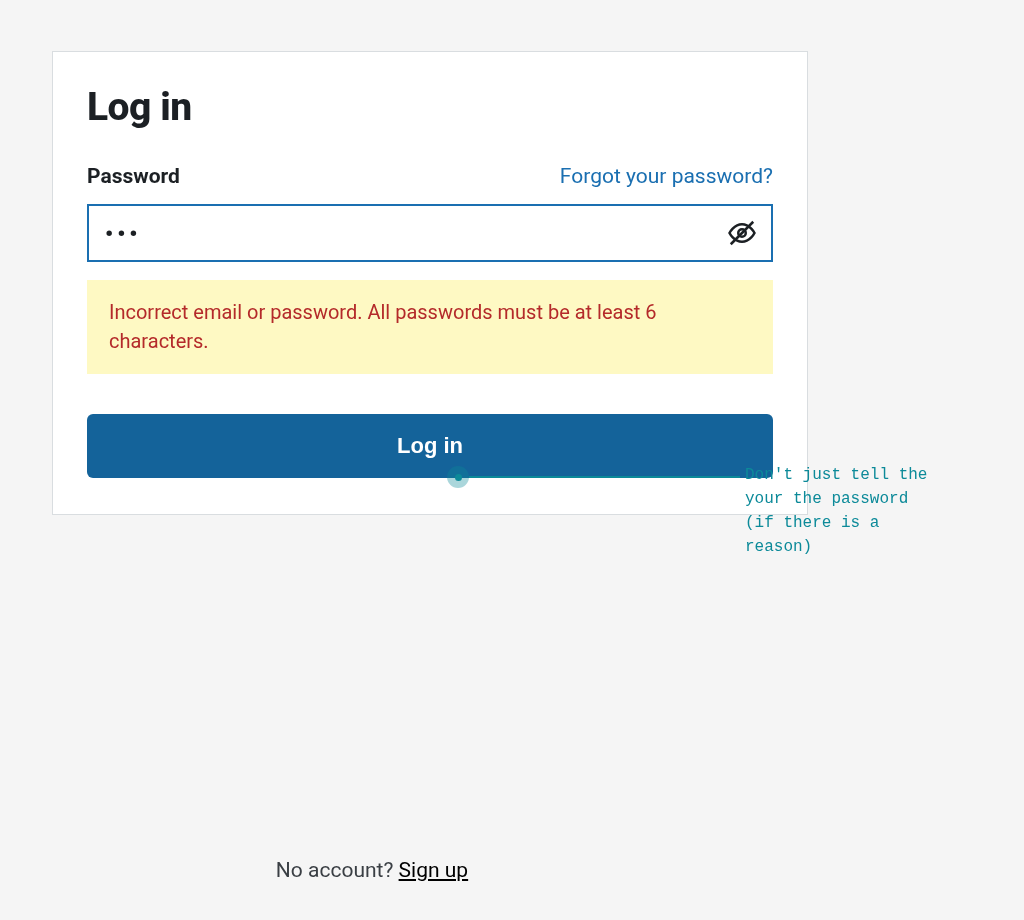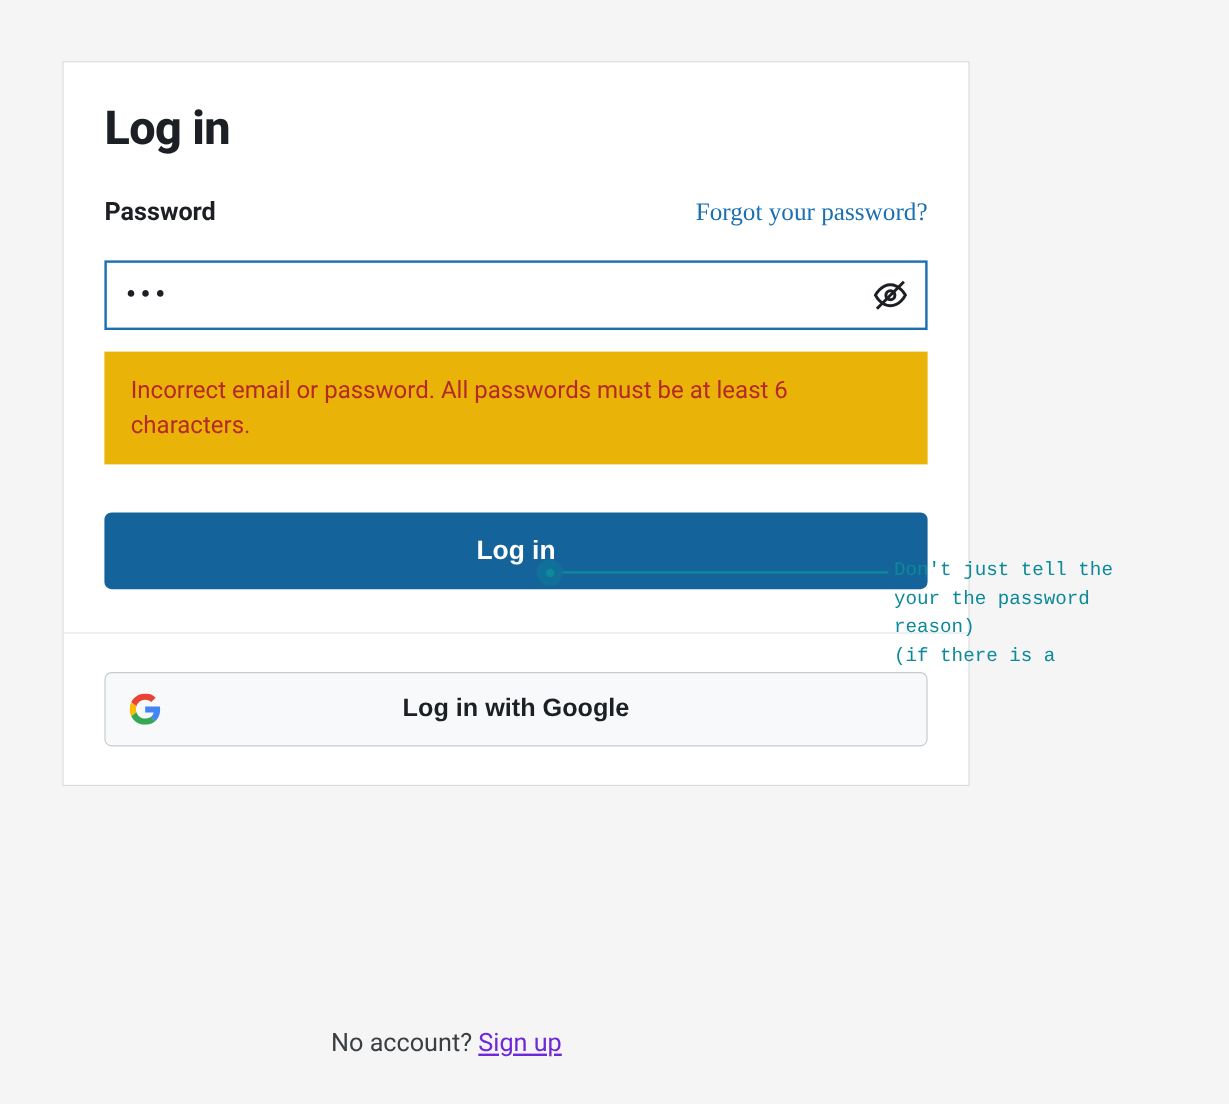--- a/index.html
+++ b/index.html
@@ -38,28 +38,27 @@
       color: #1c2024;
       margin-bottom: 12px;
     }
     .label-row {
       display: flex;
       justify-content: space-between;
       align-items: baseline;
       margin-bottom: 12px;
     }
     .label-row .field-label {
-      margin-bottom: 16px;
+      margin-bottom: 4px;
     }
     .forgot-link {
       font-size: 21px;
       color: #1a6fb1;
       text-decoration: none;
       font-weight: 400;
-      font-family: Liberation Serif, serif;
     }
     .text-input {
       width: 100%;
       height: 58px;
       border: 1px solid #b9bdc0;
       padding: 0 16px;
       font-size: 21px;
       color: #1c2024;
       background: #fff;
       outline: none;
@@ -93,21 +92,21 @@
       display: flex;
       align-items: center;
       justify-content: center;
       cursor: pointer;
       color: #1c2024;
     }
     .field-group {
       margin-bottom: 30px;
     }
     .error-box {
-      background: #eab308;
+      background: #fef9c3;
       padding: 18px 22px;
       font-size: 20px;
       line-height: 1.45;
       color: #b42a2a;
       margin-top: 18px;
       margin-bottom: 40px;
       position: relative;
     }
     .login-button {
       width: 100%;
@@ -149,21 +148,21 @@
     }
     .signup-row {
       position: absolute;
       left: 52px;
       width: 640px;
       text-align: center;
       font-size: 21px;
       color: #3a3f44;
     }
     .signup-link {
-      color: #6d28d9;
+      color: #000000;
       text-decoration: underline;
     }
     .annotation {
       position: absolute;
       left: 745px;
       top: 463px;
       width: 260px;
       font-family: "Courier New", Courier, monospace;
       font-size: 16px;
       line-height: 1.5;
@@ -219,40 +218,27 @@
           </svg>
         </span>
       </div>
     </div>
 
     <div class="error-box">Incorrect email or password. All passwords must be at least 6 characters.</div>
 
     <button class="login-button">Log in</button>
   </div>
 
-  <div class="card-footer">
-    <button class="google-button">
-      <span class="google-icon">
-        <svg viewBox="0 0 48 48" width="26" height="26">
-          <path fill="#EA4335" d="M24 9.5c3.54 0 6.71 1.22 9.21 3.6l6.85-6.85C35.9 2.38 30.47 0 24 0 14.62 0 6.51 5.38 2.56 13.22l7.98 6.19C12.43 13.72 17.74 9.5 24 9.5z"></path>
-          <path fill="#4285F4" d="M46.98 24.55c0-1.57-.15-3.09-.38-4.55H24v9.02h12.94c-.58 2.96-2.26 5.48-4.78 7.18l7.73 6c4.51-4.18 7.09-10.36 7.09-17.65z"></path>
-          <path fill="#FBBC05" d="M10.53 28.59c-.48-1.45-.76-2.99-.76-4.59s.27-3.14.76-4.59l-7.98-6.19C.92 16.46 0 20.12 0 24c0 3.88.92 7.54 2.56 10.78l7.97-6.19z"></path>
-          <path fill="#34A853" d="M24 48c6.48 0 11.93-2.13 15.89-5.81l-7.73-6c-2.15 1.45-4.92 2.3-8.16 2.3-6.26 0-11.57-4.22-13.47-9.91l-7.98 6.19C6.51 42.62 14.62 48 24 48z"></path>
-        </svg>
-      </span>
-      <span>Log in with Google</span>
-    </button>
-  </div>
 </div>
 
 <div class="signup-row" style="top: 858px;">
   <span>No account? </span><a href="#" class="signup-link">Sign up</a>
 </div>
 
 <div class="pointer-dot" style="left: 447px; top: 466px;"></div>
 <div class="pointer-line" style="left: 469px; top: 476px; width: 271px;"></div>
 
 <div class="annotation">
   <div>Don't just tell the</div>
   <div>your the password</div>
+  <div>(if there is a</div>
   <div>reason)</div>
-  <div>(if there is a</div>
 </div>
 
 </body></html>

